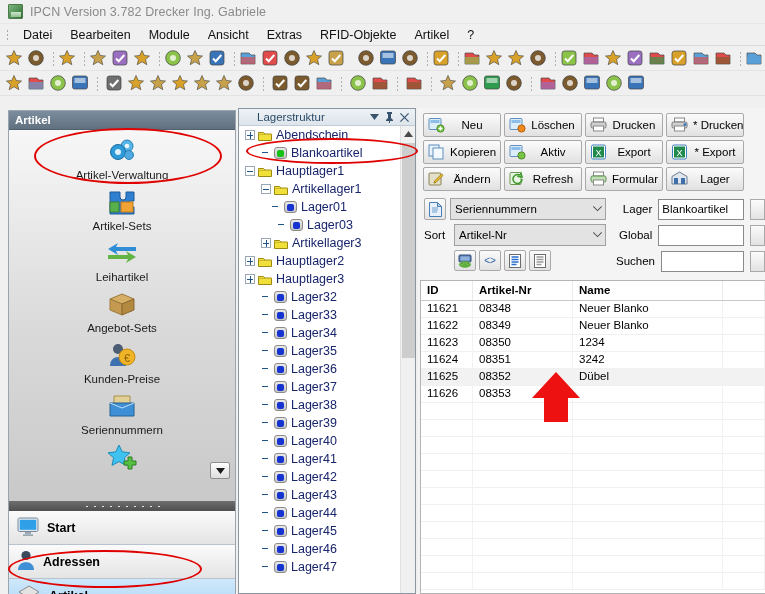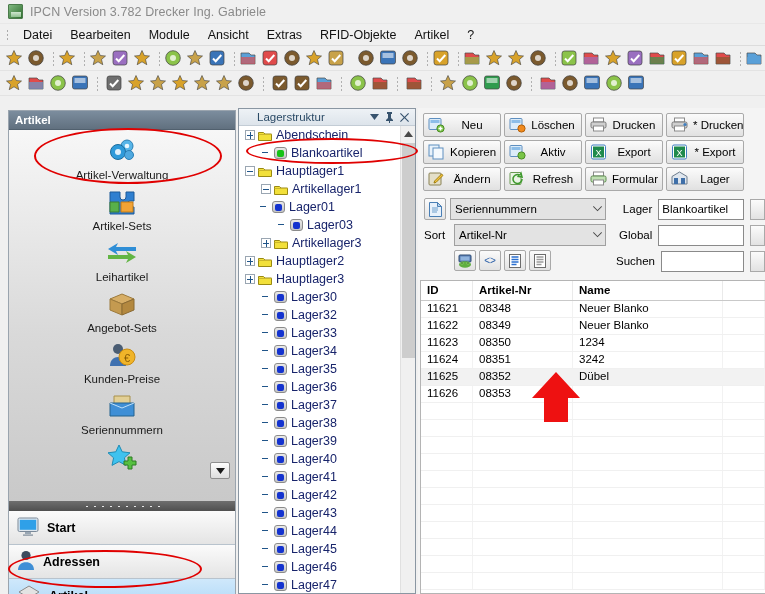--- a/index.html
+++ b/index.html
@@ -689,21 +689,21 @@
           </div>
           <div class="trow" style="padding-left: 22px;">
             <span class="exp "></span>
             <span class="folder">
            <svg width="14" height="11" viewBox="0 0 14 11">
              <path d="M.5 2.5h5l1.4 1.5H13.5v6.5H.5z" fill="#f2e03a" stroke="#9a8a12"></path>
              <path d="M.5 4.5h13" stroke="#cbb62a"></path>
               </svg></span>
             <span>Artikellager1</span>
           </div>
-          <div class="trow" style="padding-left: 20px; text-align: center;">
+          <div class="trow" style="padding-left: 32px; text-align: center;">
             <span class="exp none"></span>
             <span class="node">
               <i style="background:#1433cf"></i>
             </span>
             <span>Lager01</span>
           </div>
           <div class="trow" style="padding-left: 38px;">
             <span class="exp none"></span>
             <span class="node">
               <i style="background:#1433cf"></i>
@@ -729,27 +729,20 @@
             <span>Hauptlager2</span>
           </div>
           <div class="trow" style="padding-left: 6px;">
             <span class="exp plus"></span>
             <span class="folder">
            <svg width="14" height="11" viewBox="0 0 14 11">
              <path d="M.5 2.5h5l1.4 1.5H13.5v6.5H.5z" fill="#f2e03a" stroke="#9a8a12"></path>
              <path d="M.5 4.5h13" stroke="#cbb62a"></path>
               </svg></span>
             <span>Hauptlager3</span>
-          </div>
-          <div class="trow" style="padding-left: 22px;">
-            <span class="exp none"></span>
-            <span class="node">
-              <i style="background:#1433cf"></i>
-            </span>
-            <span>Lager30</span>
           </div>
           <div class="trow" style="padding-left: 22px;">
             <span class="exp none"></span>
             <span class="node">
               <i style="background:#1433cf"></i>
             </span>
             <span>Lager32</span>
           </div>
           <div class="trow" style="padding-left: 22px;">
             <span class="exp none"></span>

